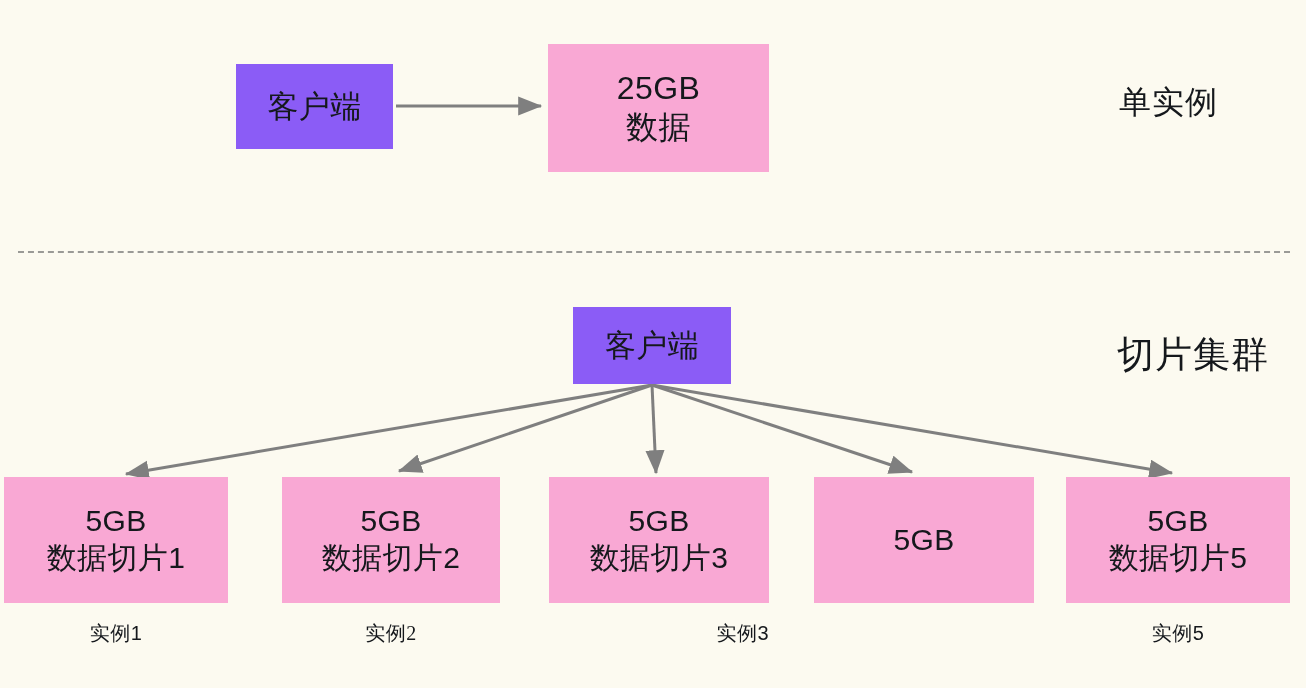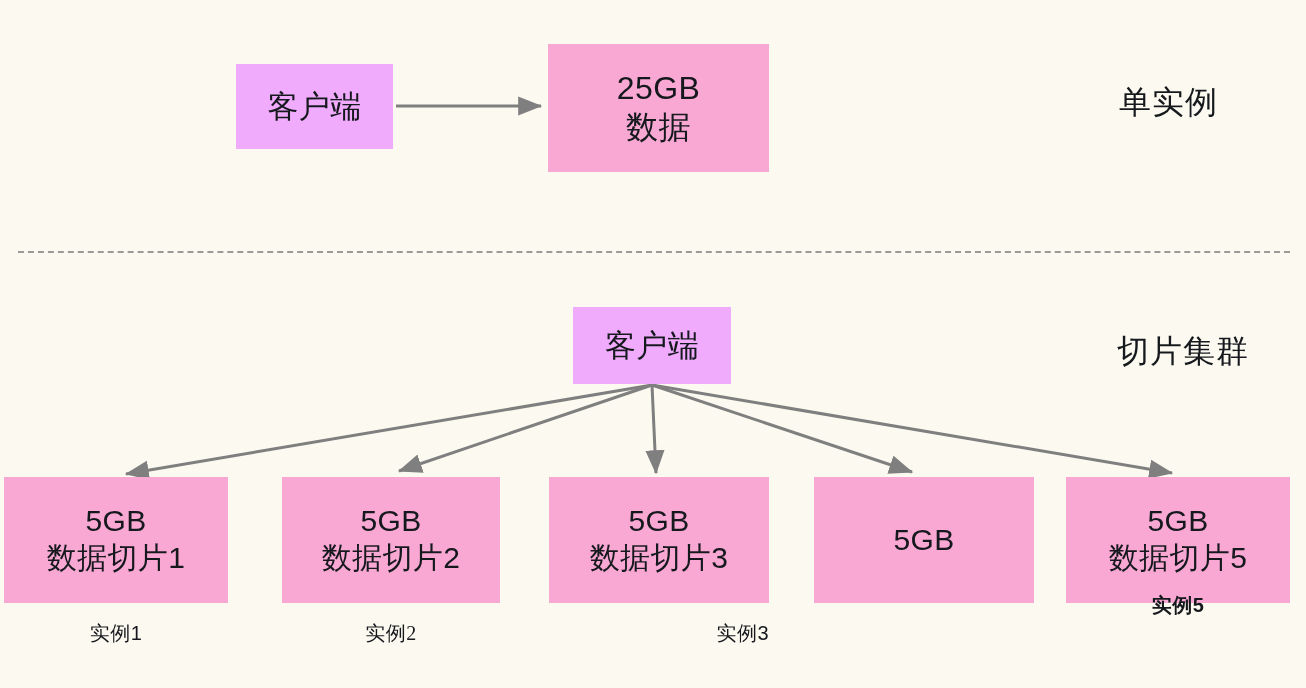--- a/index.html
+++ b/index.html
@@ -24,21 +24,21 @@
     display: flex;
     flex-direction: column;
     align-items: center;
     justify-content: center;
     text-align: center;
     color: #15181c;
     line-height: 1.22;
     letter-spacing: 0.4px;
   }
   .node-client {
-    background: #f0abfc;
+    background: #8b5cf6;
   }
   .node-data {
     background: #f9a8d4;
   }
   .node .line {
     display: block;
     white-space: nowrap;
   }
   .section-label {
     position: absolute;
@@ -99,21 +99,21 @@
 
   <div class="section-label" style="left:1088px; top:81px; font-size:32px;">单实例</div>
 
   <div class="divider" style="left:18px; top:251px; width:1272px; height:0;
               border-top:2px dashed #9a9a96;"></div>
 
   <div class="node node-client" style="left:573px; top:307px; width:158px; height:77px; font-size:31px;">
     <span class="line">客户端</span>
   </div>
 
-  <div class="section-label" style="left:1086px; top:330px; font-size:32px;">切片集群</div>
+  <div class="section-label" style="left:1086px; top:330px; font-size:37px;">切片集群</div>
 
   <div class="node node-data" style="left:4px; top:477px; width:224px; height:126px; font-size:30px;">
     <span class="line">5GB</span>
     <span class="line">数据切片1</span>
   </div>
   <div class="instance-label" style="left:4px; top:620px; width:224px;">实例1</div>
 
   <div class="node node-data" style="left:282px; top:477px; width:218px; height:126px; font-size:30px;">
     <span class="line">5GB</span>
     <span class="line">数据切片2</span>
@@ -127,15 +127,15 @@
   <div class="instance-label" style="left:549px; top:620px; width:220px;text-align:right;">实例3</div>
 
   <div class="node node-data" style="left:814px; top:477px; width:220px; height:126px; font-size:30px;">
     <span class="line">5GB</span>
   </div>
 
   <div class="node node-data" style="left:1066px; top:477px; width:224px; height:126px; font-size:30px;">
     <span class="line">5GB</span>
     <span class="line">数据切片5</span>
   </div>
-  <div class="instance-label" style="left:1066px; top:592px; width:224px;font-weight:bold;">实例5</div>
+  <div class="instance-label" style="left:1066px; top:620px; width:224px;">实例5</div>
 
 </div>
 
 </body></html>

